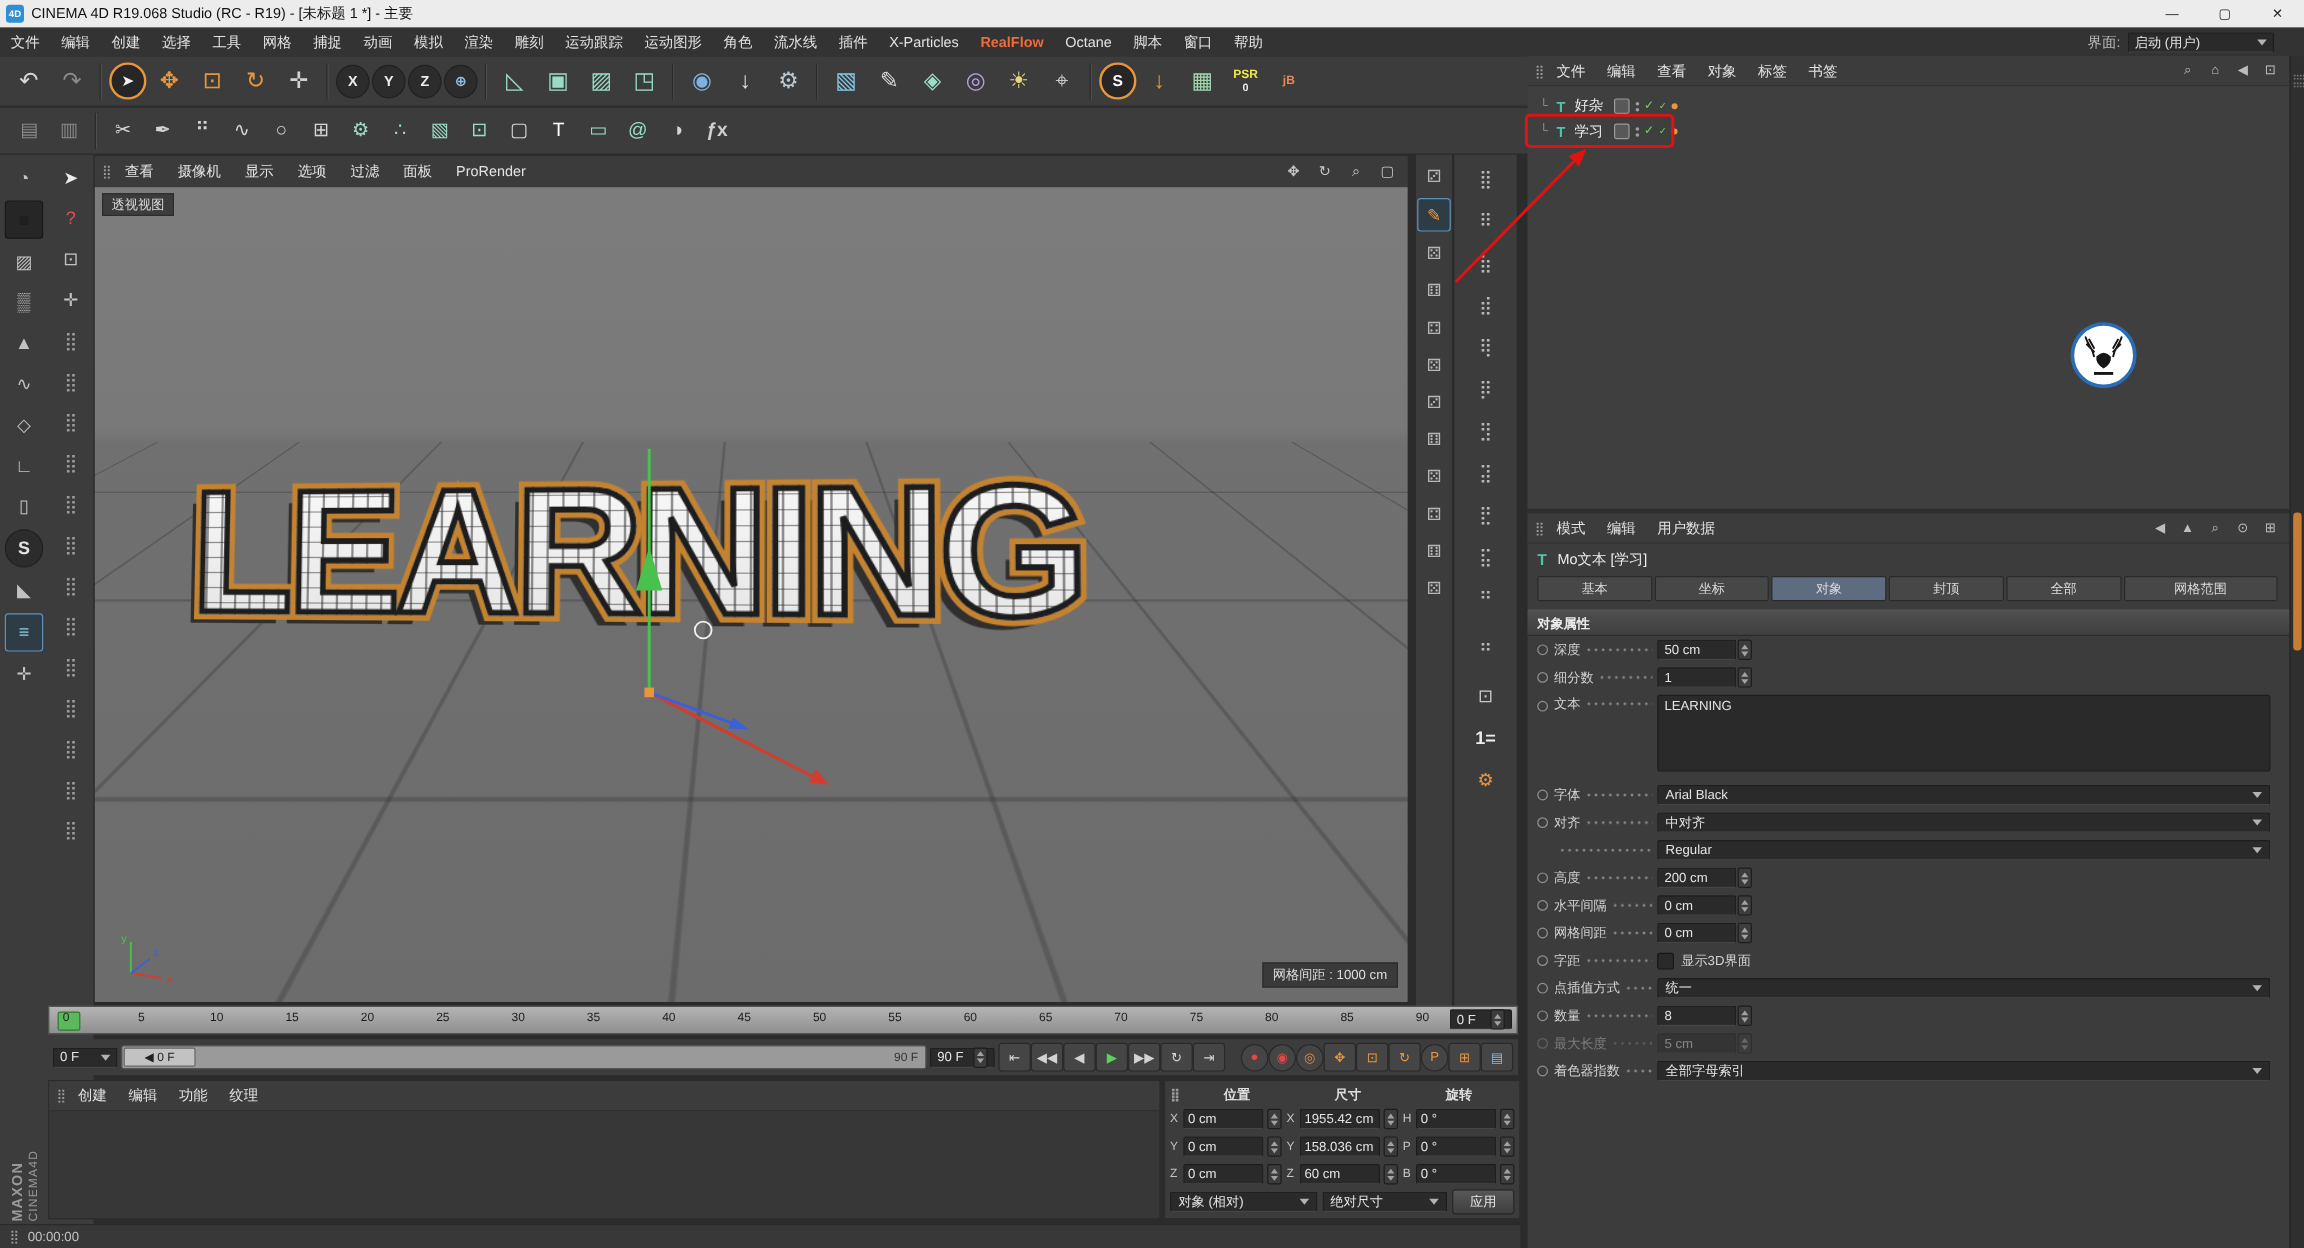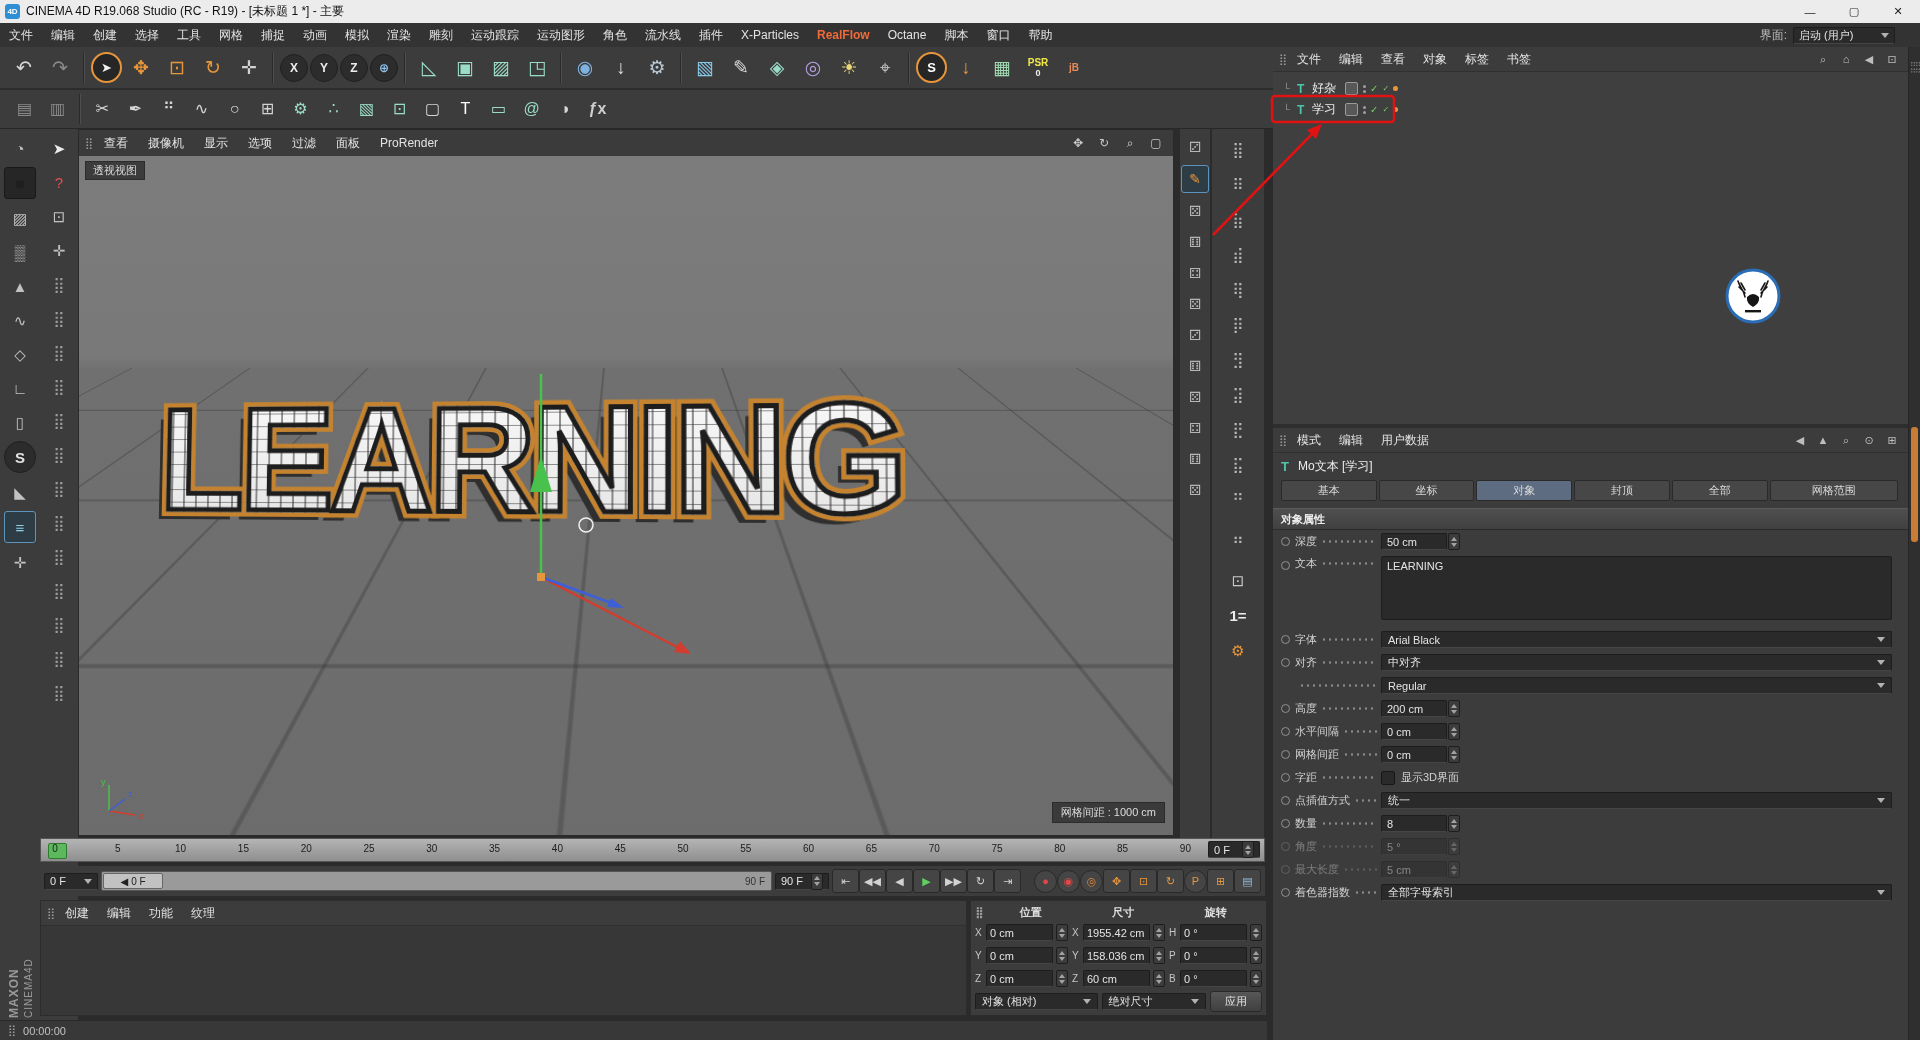--- a/index.html
+++ b/index.html
@@ -13,21 +13,21 @@
 #app-icon{width:15px;height:15px;margin:0 6px 0 5px;border-radius:3px;background:#2f8fd4;
   color:#fff;font-size:8px;font-weight:bold;display:flex;align-items:center;justify-content:center}
 #win-controls{margin-left:auto;display:flex;height:23px}
 .win-btn{width:44px;height:23px;display:flex;align-items:center;justify-content:center;font-size:11px;color:#222}
 
 
 #menubar{left:0;top:23px;width:1920px;height:24px;background:#333;display:flex;align-items:center;font-size:12px}
 .menu-item{padding:0 9px;line-height:24px;color:#e3e3e3;white-space:nowrap}
 .menu-item.realflow{color:#f06a3a;font-weight:bold}
 #iface{margin-left:auto;display:flex;align-items:center;margin-right:25px;gap:6px;color:#b8b8b8}
-#iface .fld{width:102px}
+#iface .fld{width:122px}
 
 
 #toolbar1{left:0;top:47px;width:1920px;height:42px;background:#3c3c3c;border-bottom:1px solid #2c2c2c;
   display:flex;align-items:center;padding-left:6px;box-sizing:border-box}
 #toolbar2{left:0;top:90px;width:1920px;height:39px;background:#3c3c3c;border-bottom:1px solid #272727;
   display:flex;align-items:center;padding-left:8px;box-sizing:border-box}
 .icon-btn{width:34px;height:34px;margin:1px;border-radius:3px;display:flex;align-items:center;
   justify-content:center;font-size:19px;line-height:1;flex:none}
 #toolbar2 .icon-btn{width:31px;height:31px;font-size:16px}
 .tb-sep{width:1px;height:30px;background:#2a2a2a;border-right:1px solid #4e4e4e;margin:0 5px;flex:none}
@@ -502,20 +502,32 @@
             <div class="p-label">
               <span>深度</span>
               <span class="p-dots"></span>
             </div>
             <span class="fld small">50 cm</span>
             <span class="spin">
               <i class="up"></i>
               <i class="dn"></i>
             </span>
           </div>
+          <div class="p-row">
+            <span class="p-dot" style="margin-top: 0px;"></span>
+            <div class="p-label">
+              <span>细分数</span>
+              <span class="p-dots"></span>
+            </div>
+            <span class="fld small">1</span>
+            <span class="spin">
+              <i class="up"></i>
+              <i class="dn"></i>
+            </span>
+          </div>
           <div class="p-row ta">
             <span class="p-dot" style="margin-top: 5px;"></span>
             <div class="p-label">
               <span>文本</span>
               <span class="p-dots"></span>
             </div>
             <div class="ta-box">LEARNING</div>
           </div>
           <div class="p-row">
             <span class="p-dot" style="margin-top: 0px;"></span>
@@ -606,32 +618,20 @@
               <span class="caret"></span>
             </span>
           </div>
           <div class="p-row">
             <span class="p-dot" style="margin-top: 0px;"></span>
             <div class="p-label">
               <span>数量</span>
               <span class="p-dots"></span>
             </div>
             <span class="fld small">8</span>
-            <span class="spin">
-              <i class="up"></i>
-              <i class="dn"></i>
-            </span>
-          </div>
-          <div class="p-row disabled">
-            <span class="p-dot" style="margin-top: 0px;"></span>
-            <div class="p-label">
-              <span>角度</span>
-              <span class="p-dots"></span>
-            </div>
-            <span class="fld small">5 °</span>
             <span class="spin">
               <i class="up"></i>
               <i class="dn"></i>
             </span>
           </div>
           <div class="p-row disabled">
             <span class="p-dot" style="margin-top: 0px;"></span>
             <div class="p-label">
               <span>最大长度</span>
               <span class="p-dots"></span>

